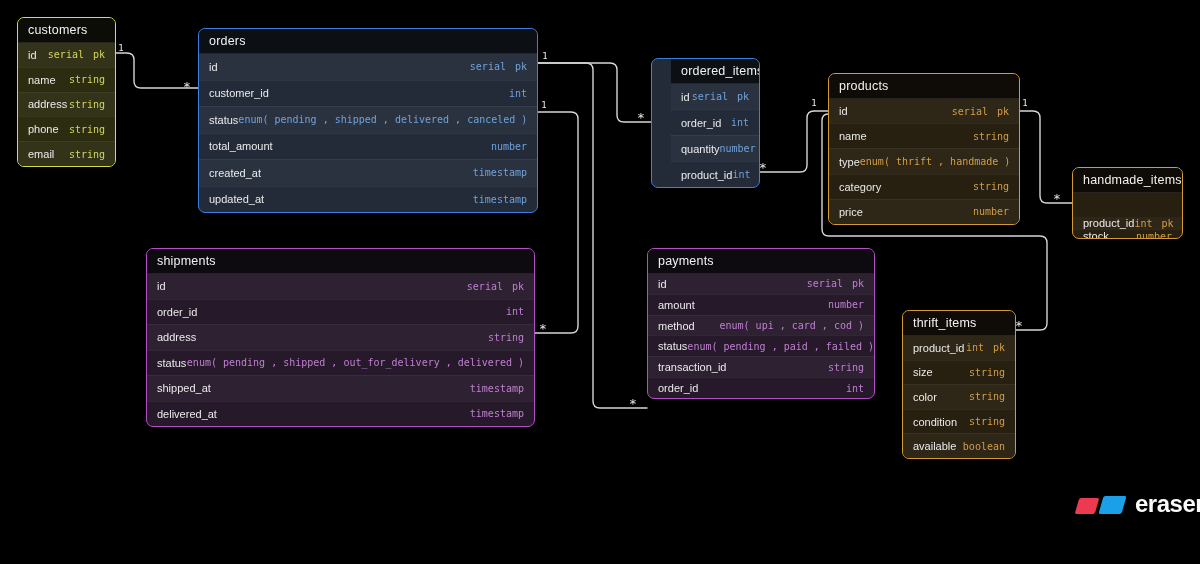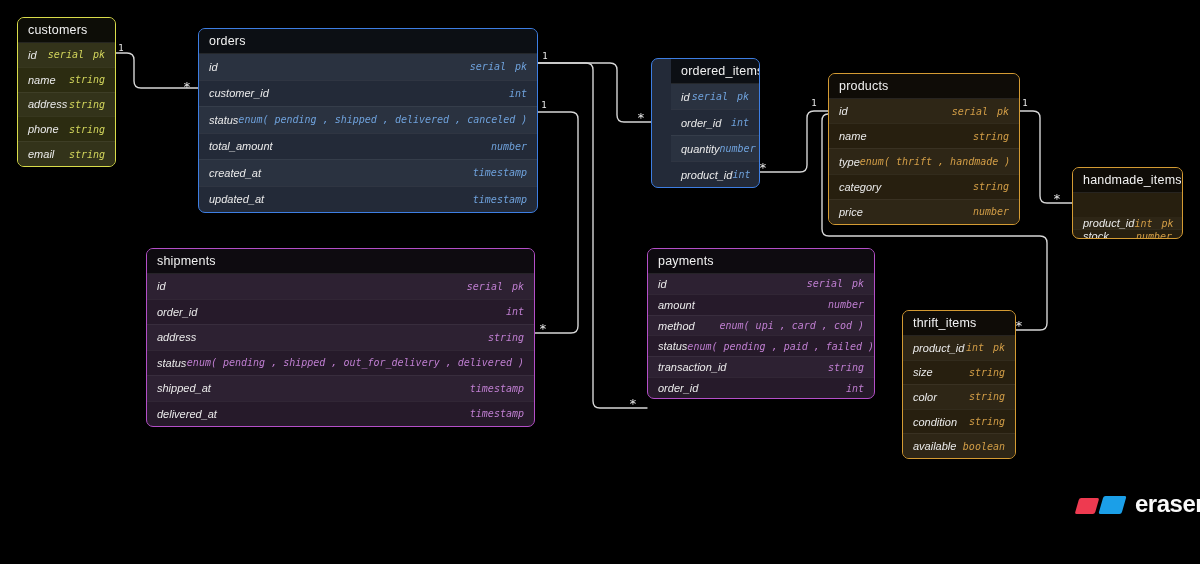--- a/index.html
+++ b/index.html
@@ -5,21 +5,21 @@
   html,body{margin:0;padding:0;background:#1a1a1b;}
   #canvas{position:relative;width:1200px;height:564px;background:#1a1a1b;overflow:hidden;
           font-family:"Liberation Sans",sans-serif;}
   #wires{position:absolute;inset:0;pointer-events:none;}
   .er-table{position:absolute;display:flex;flex-direction:column;box-sizing:border-box;
             border:1.5px solid var(--border);border-radius:7px;overflow:hidden;
             background:var(--row);}
   .er-title{flex:0 0 24px;display:flex;align-items:center;padding:0 10px;
             background:var(--header);border-bottom:1px solid rgba(255,255,255,0.10);
             color:#f2f2f2;font-size:12.5px;letter-spacing:.2px;}
-  .er-rows{flex:1;display:flex;flex-direction:column;font-style:italic;}
+  .er-rows{flex:1;display:flex;flex-direction:column;}
   .field-row{flex:1;display:flex;align-items:center;justify-content:space-between;
              padding:0 10px;white-space:nowrap;}
   .field-row:nth-child(odd){background:var(--alt);}
   .field-row + .field-row{border-top:1px solid rgba(255,255,255,0.055);}
   .field-name{color:#ebebeb;font-size:11px;}
   .field-type{color:var(--type);font-size:10px;font-family:"DejaVu Sans Mono",monospace;}
   .field-key{margin-left:9px;}
   .marker{position:absolute;color:#eaeaea;font-family:"DejaVu Sans Mono",monospace;
           pointer-events:none;}
   .marker-one{font-size:9px;transform:translate(-50%,-55%);}

